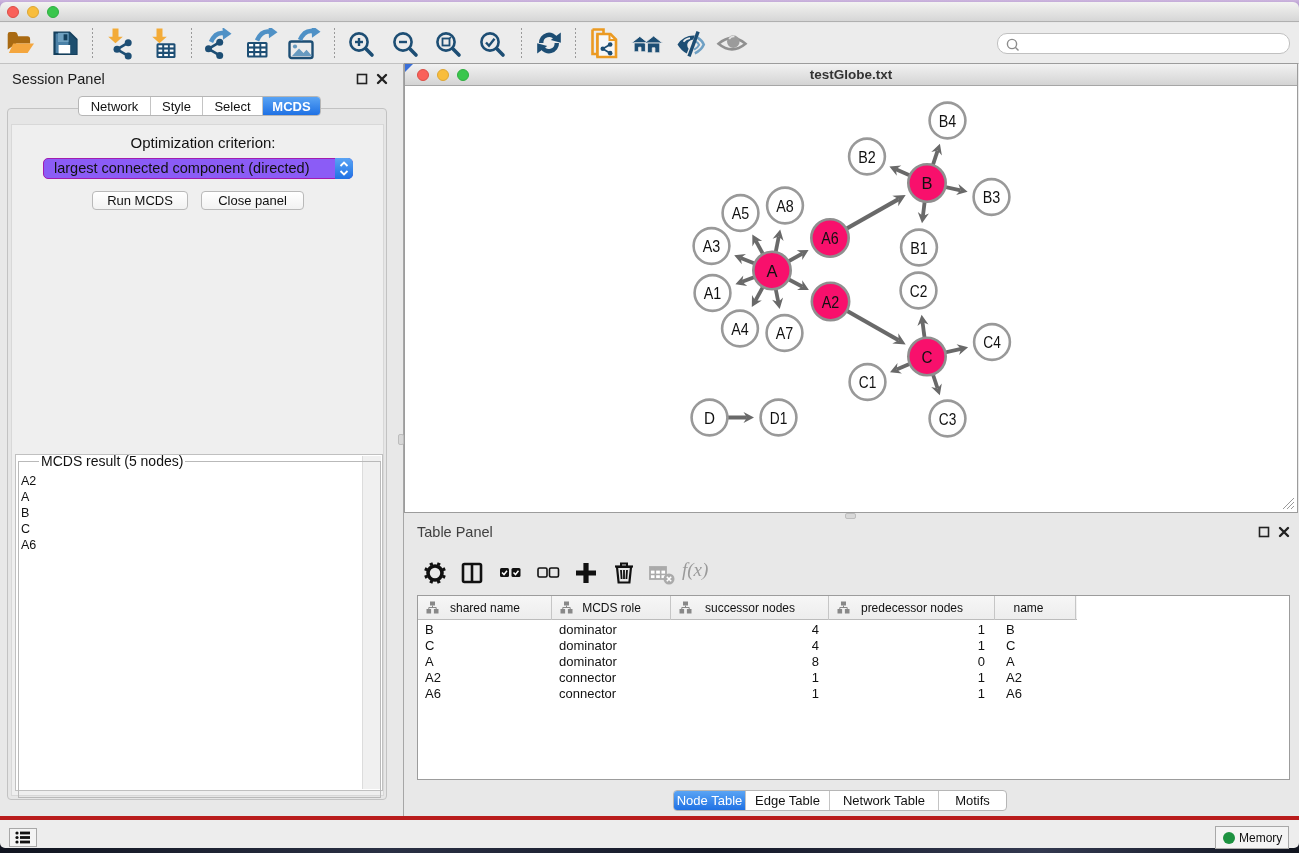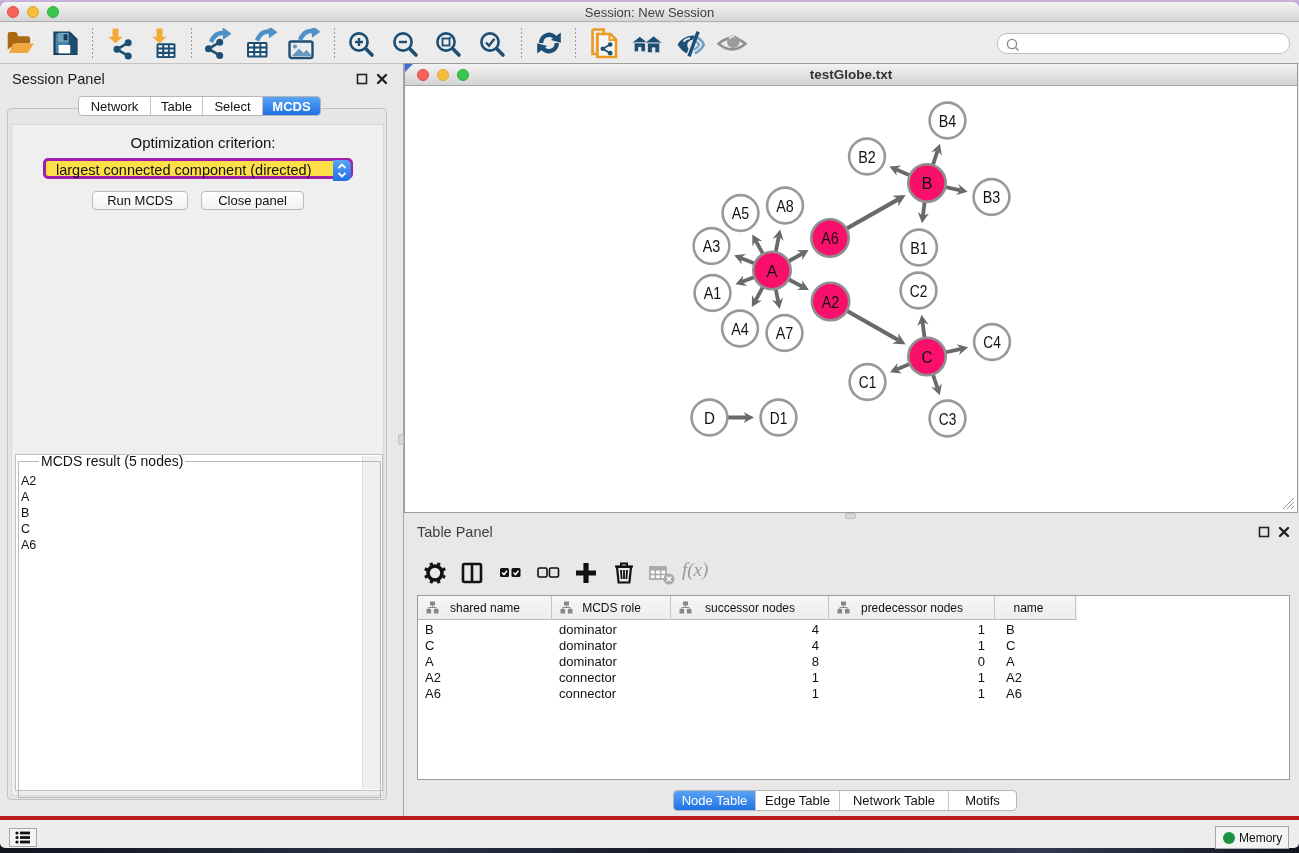--- a/index.html
+++ b/index.html
@@ -31,22 +31,22 @@
   color:#111; text-align:center; z-index:5; }
 #cp-tabs .seg { flex:none; border-right:1px solid #c4c4c4; line-height:19px; }
 #cp-tabs .seg:last-child { border-right:none; }
 #cp-tabs .sel { background:linear-gradient(#5aa4f4,#1f71e4); color:#fff;
   border-radius:0 3px 3px 0;font-weight:bold; }
 #cp-box { left:7px; top:108px; width:380px; height:692px; background:#e6e6e6;
   border:1px solid #c2c2c2; border-radius:4px; }
 #cp-inner { left:11px; top:124px; width:373px; height:672px; background:#efefef;
   border:1px solid #d8d8d8; }
 #opt-label { left:6px; top:134px; width:394px; text-align:center; font-size:15px; color:#111; }
-#dropdown { left:43px; top:158px; width:310px; height:21px; background:#fde047;
-  border:3px solid #a21caf; border-radius:5px; font-size:14.5px; color:#111; }
+#dropdown { left:43px; top:158px; width:310px; height:21px; background:#8b5cf6;
+  border:1px solid #a21caf; border-radius:5px; font-size:14.5px; color:#111; }
 #dropdown .txt { position:absolute; left:10px; top:1px; }
 #dd-step { position:absolute; right:-1px; top:-1px; width:18px; height:21px;
   background:linear-gradient(#5aa4f4,#1f71e4); border-radius:0 5px 5px 0; }
 .btn { position:absolute; height:19px; background:linear-gradient(#ffffff,#f2f2f2);
   border:1px solid #b9b9b9; border-radius:4px; font-size:13px; color:#111;
   text-align:center; line-height:17px; }
 #mcds-list { left:15px; top:454px; width:368px; height:337px; background:#fff;
   border:1px solid #c0c0c0; font-size:12.5px; color:#111; padding-top:19px; }
 #mcds-list .item { padding-left:5px; height:16px; line-height:15px; }
 #mcds-scroll { position:absolute; right:1px; top:1px; width:19px; height:333px;
@@ -95,21 +95,20 @@
   background:linear-gradient(90deg,#10141f,#2a3044 30%,#141827 55%,#333950 80%,#10141f); }
 </style>
 </head>
 <body>
 <div id="app">
 <div id="desktop-top" class="abs"></div>
 <div id="titlebar" class="abs">
   <div class="tl" style="left:7px;top:4px;background:#f9615a;border:1px solid #db4e46;"></div>
   <div class="tl" style="left:27px;top:4px;background:#f8bd3c;border:1px solid #dda633;"></div>
   <div class="tl" style="left:47px;top:4px;background:#3ac64d;border:1px solid #2fae41;"></div>
-  <div class="title">Session: New Session</div>
 </div>
 <div id="toolbar" class="abs">
   <svg class="ticon" style="left:2px;top:5px" width="36" height="30" viewBox="0 0 36 30">
         <path d="M5.7 21.5 V6.2 q0-2.2 2.2-2.2 h5 q1.9 0 2.4 1.7 l0.8 2.6 h9.3 q2.7 0 2.7 2.7 v4.4 h-13.6 z" fill="#a96a12"></path>
         <polygon points="11.2,15.4 32,15.4 25.6,25 6.9,25" fill="#f4a63e"></polygon>
       </svg>
 <svg class="ticon" style="left:50px;top:5px" width="30" height="30" viewBox="0 0 30 30">
         <path d="M4.5 4.5 h15 l7 7 v14.5 h-22 z" fill="#4b81a7" stroke="#143f5c" stroke-width="2.2"></path>
         <polygon points="18.5,4.5 26.5,12.5 26.5,26 18.5,26" fill="#1d4e6e"></polygon>
         <rect x="8" y="4.8" width="10.5" height="9.2" fill="#6fa0bf"></rect>
@@ -240,21 +239,21 @@
 
 <div id="cp-title" class="abs">Session Panel</div>
 <svg class="abs" style="left:356px;top:73px" width="32" height="12" viewBox="0 0 32 12">
       <rect x="1.5" y="1.5" width="9" height="9" fill="none" stroke="#222" stroke-width="1.6"></rect>
       <path d="M22 2 l8 8 M30 2 l-8 8" stroke="#222" stroke-width="2.4" stroke-linecap="round"></path>
     </svg>
 <div id="cp-box" class="abs"></div>
 <div id="cp-inner" class="abs"></div>
 <div id="cp-tabs" class="abs">
   <div class="seg" style="width:72px;">Network</div>
-  <div class="seg" style="width:52px;">Table</div>
+  <div class="seg" style="width:52px;">Style</div>
   <div class="seg" style="width:60px;">Select</div>
   <div class="seg sel" style="width:57px;">MCDS</div>
 </div>
 <div id="opt-label" class="abs">Optimization criterion:</div>
 <div id="dropdown" class="abs">
       <span class="txt">largest connected component (directed)</span>
   <div id="dd-step"><svg width="18" height="21" viewBox="0 0 18 21">
           <path d="M5.5 8 l3.5-3.5 3.5 3.5" fill="none" stroke="#fff" stroke-width="1.8"></path>
           <path d="M5.5 13 l3.5 3.5 3.5-3.5" fill="none" stroke="#fff" stroke-width="1.8"></path>
         </svg></div>
@@ -485,21 +484,21 @@
 <div class="trow" style="left:253px;top:74px;width:148px;text-align:right">1</div>
 <div class="trow" style="left:411px;top:74px;width:156px;text-align:right">1</div>
 <div class="trow" style="left:588px;top:74px">A2</div>
 <div class="trow" style="left:7px;top:90px">A6</div>
 <div class="trow" style="left:141px;top:90px">connector</div>
 <div class="trow" style="left:253px;top:90px;width:148px;text-align:right">1</div>
 <div class="trow" style="left:411px;top:90px;width:156px;text-align:right">1</div>
 <div class="trow" style="left:588px;top:90px">A6</div>
 </div>
 <div id="bt-tabs" class="abs">
-  <div class="seg sel" style="width:82px">Node Table</div>
+  <div class="seg sel" style="width:72px">Node Table</div>
   <div class="seg" style="width:84px">Edge Table</div>
   <div class="seg" style="width:109px">Network Table</div>
   <div class="seg" style="width:67px">Motifs</div>
 </div>
 
 <div id="statusbar" class="abs">
   <div id="sb-btn">
         <svg width="26" height="17" viewBox="0 0 26 17" style="margin:0 auto;display:block">
           <circle cx="7" cy="4" r="1.6" fill="#111"></circle>
           <rect x="10" y="2.6" width="10" height="2.8" fill="#111"></rect>

